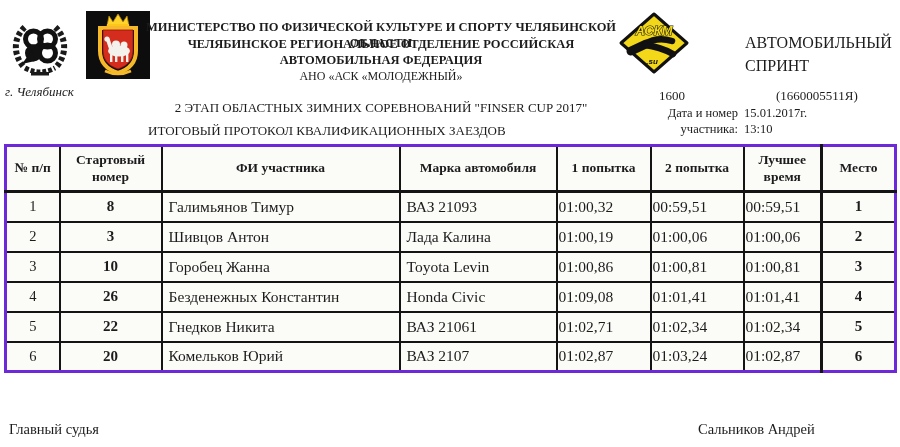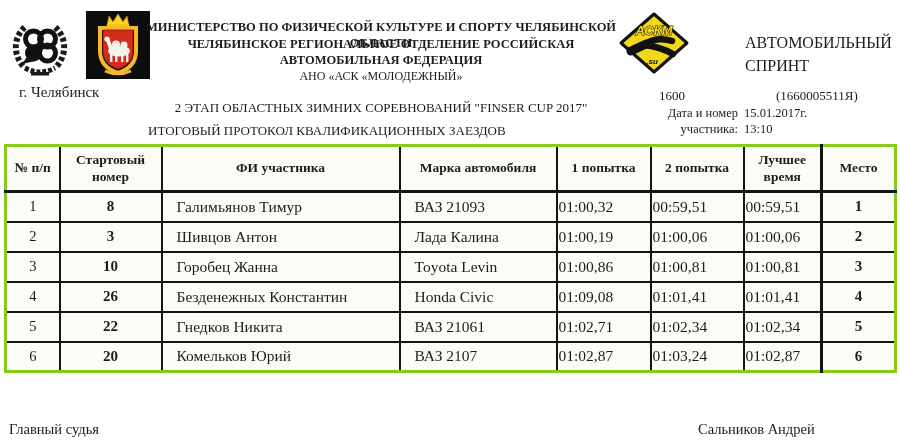--- a/index.html
+++ b/index.html
@@ -14,50 +14,50 @@
   }
   .abs { position:absolute; }
 
   
   .center-block { text-align:center; line-height:1.25; }
   .bold { font-weight:bold; }
   #ministry, #federation { left:143px; width:476px; font-size:12.5px; }
   #org-line { left:143px; width:476px; font-size:12px; top:69px; }
   #event-line { left:143px; width:476px; font-size:13px; top:100px; }
   #protocol-title { left:148px; top:123px; font-size:13px; }
-  #city { left:19px; top:84px; font-size:15px; }
+  #city { left:5px; top:84px; font-size:13px;font-style:italic; }
 
   #discipline { left:745px; top:31px; width:140px; font-size:16px; line-height:1.45; }
   #class-code { left:648px; top:88px; width:48px; text-align:center; font-size:13px; }
   #class-id { left:776px; top:88px; font-size:13px; }
   #pub-label { left:636px; top:105px; width:102px; text-align:right; font-size:12.5px; line-height:1.3; }
   #pub-values { left:744px; top:105px; font-size:12.5px; line-height:1.3; }
 
   
   #results-table {
     position:absolute; left:4px; top:144px;
     width:846px; border-collapse:collapse; table-layout:fixed;
-    border:3px solid #84cc16;
+    border:3px solid #6d28d9;
   }
   #results-table th, #results-table td {
     border:2px solid #141414;
     background:#fbfbf8;
     overflow:hidden;
   }
   #results-table thead th {
     border-bottom:3px solid #141414;
     font-size:13.5px; font-weight:bold;
     height:46px; padding:2px 3px;
     text-align:center; line-height:1.25;
   }
   #results-table tbody td { height:30px; white-space:nowrap; }
   #results-table th:last-child, #results-table td:last-child { border-left:3px solid #141414; }
   td.col0 { text-align:center; font-size:14.5px; }
   td.col1 { text-align:center; font-weight:bold; font-size:15px; }
-  td.col2, td.col3 { text-align:left; padding-left:14px; font-size:15.5px; }
+  td.col2, td.col3 { text-align:left; padding-left:6px; font-size:15.5px; }
   td.col4, td.col5, td.col6 { text-align:left; font-size:15.5px; }
   td.col7 { text-align:center; font-weight:bold; font-size:15px; }
 
   
   #judge-label { left:9px; top:421px; font-size:14.5px; }
   #judge-name { left:698px; top:421px; font-size:14.5px; }
 
   svg { display:block; }
 </style>
 </head>

